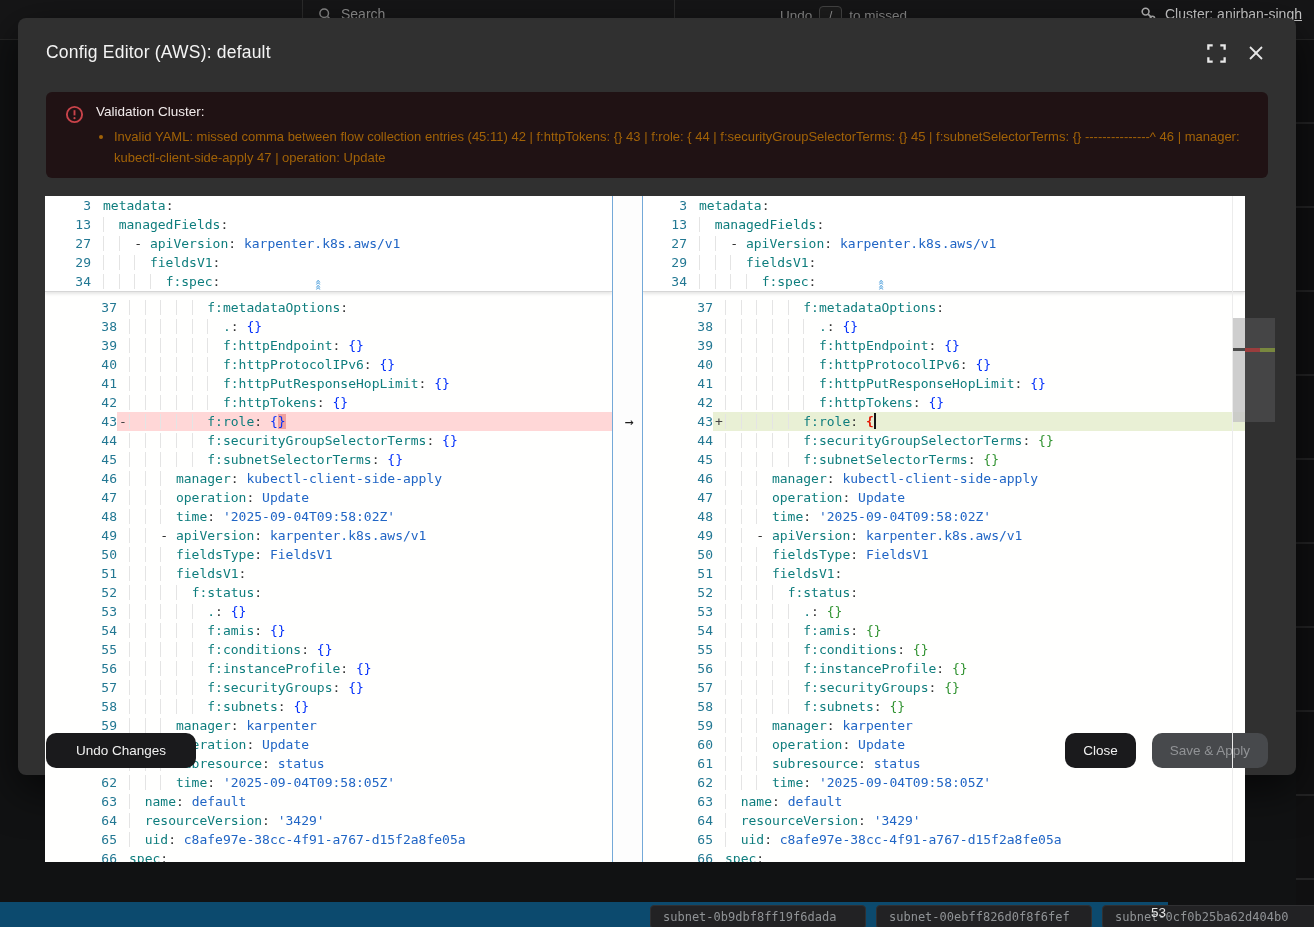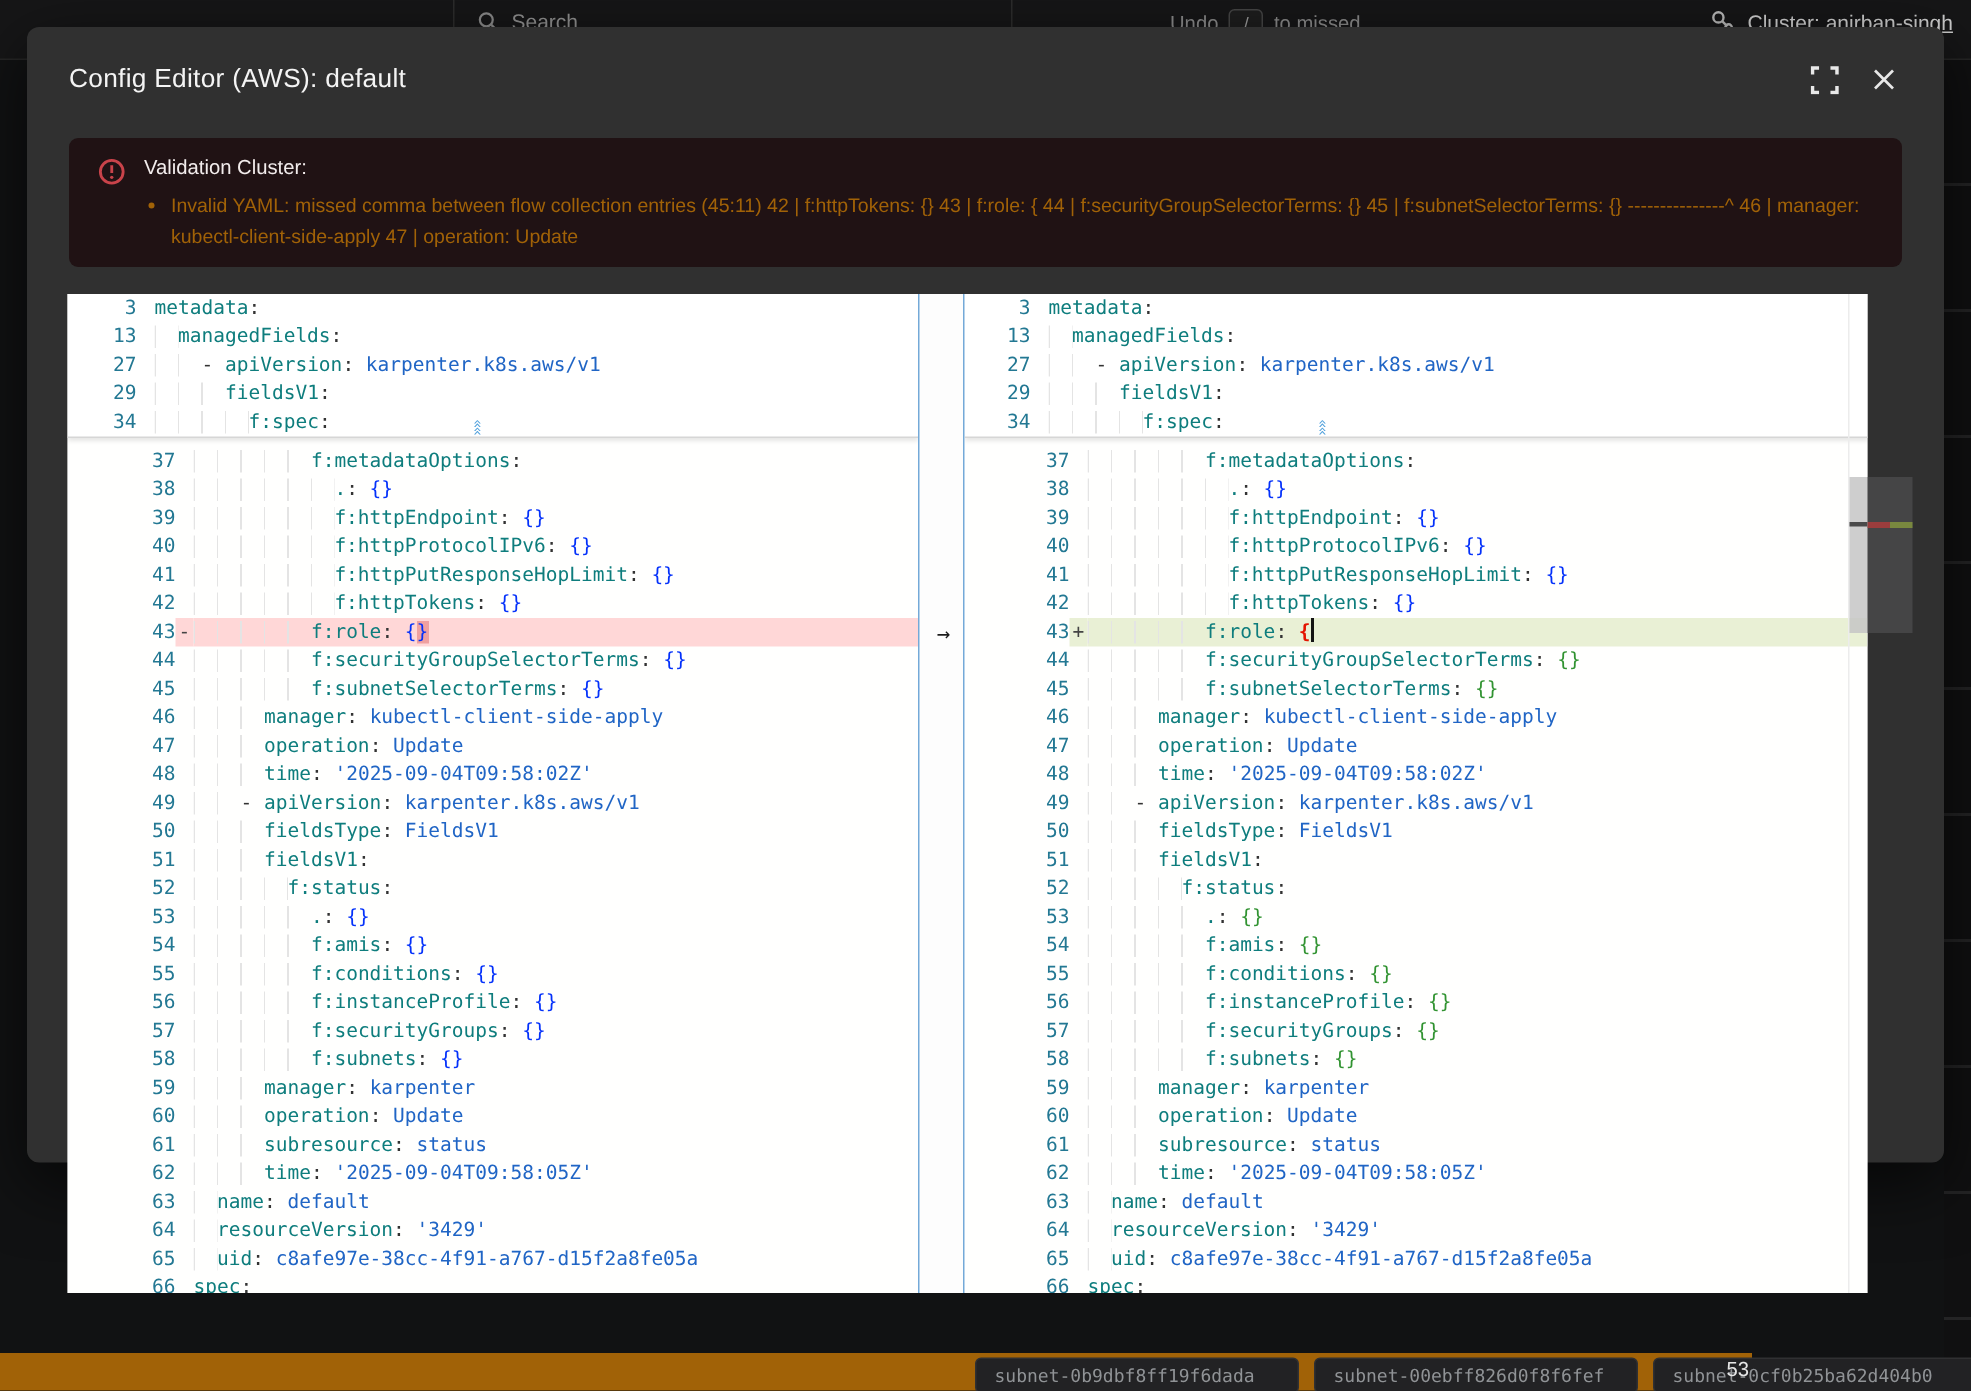--- a/index.html
+++ b/index.html
@@ -8,24 +8,24 @@
   .mono{font-family:"DejaVu Sans Mono","Liberation Mono",monospace;}
 
   
   .topbar{position:absolute;left:0;top:0;width:1314px;height:40px;background:#161617;
     border-bottom:1px solid #262626;z-index:1;}
   .topbar .vdiv{position:absolute;top:0;width:1px;height:40px;background:#2c2c2c;}
   .search-wrap{position:absolute;left:318px;top:6px;display:flex;align-items:center;gap:8px;color:#8f8f8f;font-size:14px;}
   .hint-wrap{position:absolute;left:780px;top:6px;display:flex;align-items:center;gap:7px;color:#8a8a8a;font-size:13.5px;}
   .kbd{display:inline-flex;align-items:center;justify-content:center;width:23px;height:19px;border:1px solid #454545;
     border-radius:4px;background:#1d1d1d;color:#9a9a9a;font-size:12px;}
-  .cluster-wrap{position:absolute;left:1140px;top:6px;display:flex;align-items:center;gap:8px;color:#cfcfcf;font-size:14px;white-space:nowrap;text-decoration:underline;}
+  .cluster-wrap{position:absolute;left:1140px;top:6px;display:flex;gap:8px;color:#cfcfcf;font-size:14px;white-space:nowrap;text-decoration:underline;}
   .rightstrip{position:absolute;right:0;top:40px;bottom:0;width:18px;z-index:1;
     background:repeating-linear-gradient(to bottom,#101011 0 82px,#242425 82px 84px);}
-  .chiprow{position:absolute;left:0;top:902px;width:1168px;height:25px;background:#a16207;z-index:2;}
+  .chiprow{position:absolute;left:0;top:902px;width:1168px;height:25px;background:#0c4a6e;z-index:2;}
   .chip{position:absolute;top:3px;height:24px;background:#222224;border:1px solid #303032;border-radius:4px;
     color:#909396;font-size:12px;display:flex;align-items:center;padding:0 12px;white-space:nowrap;overflow:hidden;}
   .bg-frag{position:absolute;right:2px;top:3px;color:#e6e6e6;font-size:13.5px;z-index:3;}
 
   
   .modal{position:absolute;left:18px;top:18px;width:1278px;height:757px;background:#303030;border-radius:8px;
     box-shadow:0 14px 44px rgba(0,0,0,.65);z-index:10;}
   .modal-title{position:absolute;left:28px;top:24px;font-size:17.5px;font-weight:500;color:#f4f4f4;letter-spacing:.2px;}
   .icon-btn{position:absolute;top:24px;width:22px;height:22px;background:none;border:0;padding:0;cursor:pointer;
     display:flex;align-items:center;justify-content:center;}
@@ -258,13 +258,18 @@
       </div>
     </div>
   </div>
 
   <div class="overview-margin">
     <div class="ov-slider"></div>
     <div class="ov-del"></div>
     <div class="ov-add"></div>
   </div>
 
+  <div class="footer">
+    <button class="btn btn-undo">Undo Changes</button>
+    <button class="btn">Close</button>
+    <button class="btn btn-disabled" disabled="">Save &amp; Apply</button>
+  </div>
 </div>
 
 </body></html>

